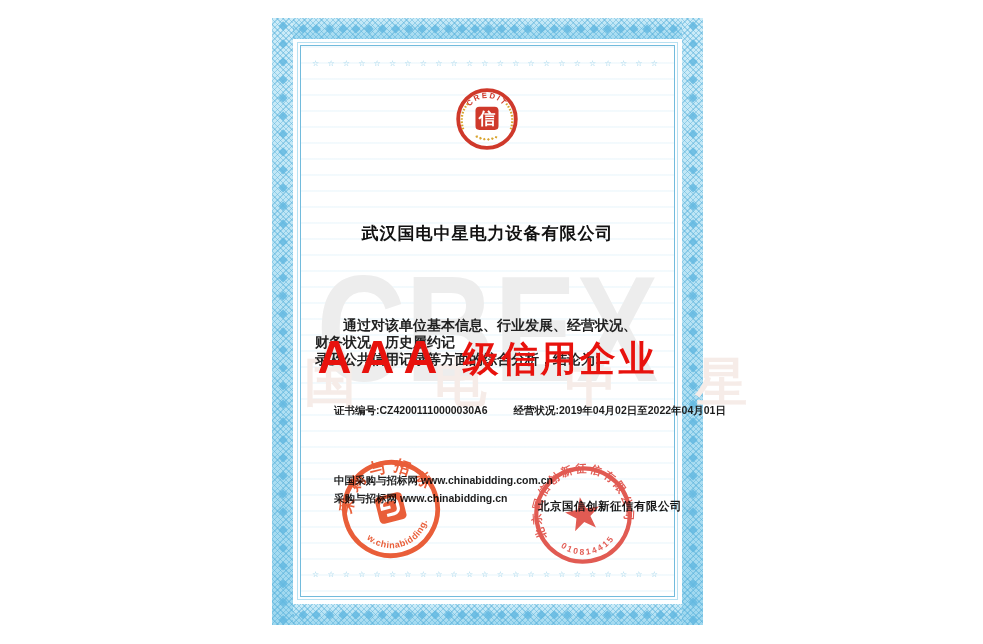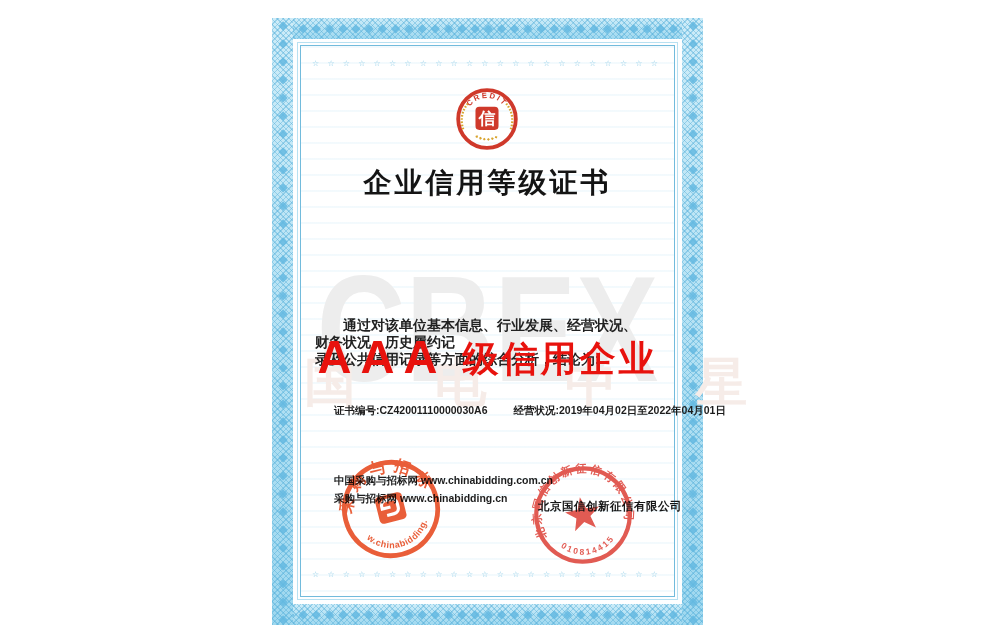--- a/index.html
+++ b/index.html
@@ -145,21 +145,21 @@
       </text>
       <path d="M -37,16 A 40,40 0 0 1 -30,-24" fill="none" stroke="#d8a42e" stroke-width="3.5" stroke-dasharray="2.5 2.5"></path>
       <path d="M 37,16 A 40,40 0 0 0 30,-24" fill="none" stroke="#d8a42e" stroke-width="3.5" stroke-dasharray="2.5 2.5"></path>
       <rect x="-18" y="-19" width="36" height="36" rx="6" fill="#cf392b"></rect>
       <text x="0" y="8" font-size="26" font-weight="bold" fill="#ffffff" text-anchor="middle">信</text>
       <text font-size="6" fill="#d8a42e" letter-spacing="2" text-anchor="middle">
         <textPath href="#sealBotArc" startOffset="50%">◆◆◆◆◆◆</textPath>
       </text>
     </svg>
 
-    <div class="title">企业信用等级证书</div>
+    <div class="company">武汉国电中星电力设备有限公司</div>
 
     <div class="body-text">
       <span class="l1">通过对该单位基本信息、行业发展、经营状况、财务状况、历史履约记</span>
       <span class="l2">录及公共信用记录等方面的综合分析，结论为:</span>
     </div>
 
     <div class="rating">
       <span class="grade">AAA</span>
       <span class="suffix">级信用企业</span>
     </div>

